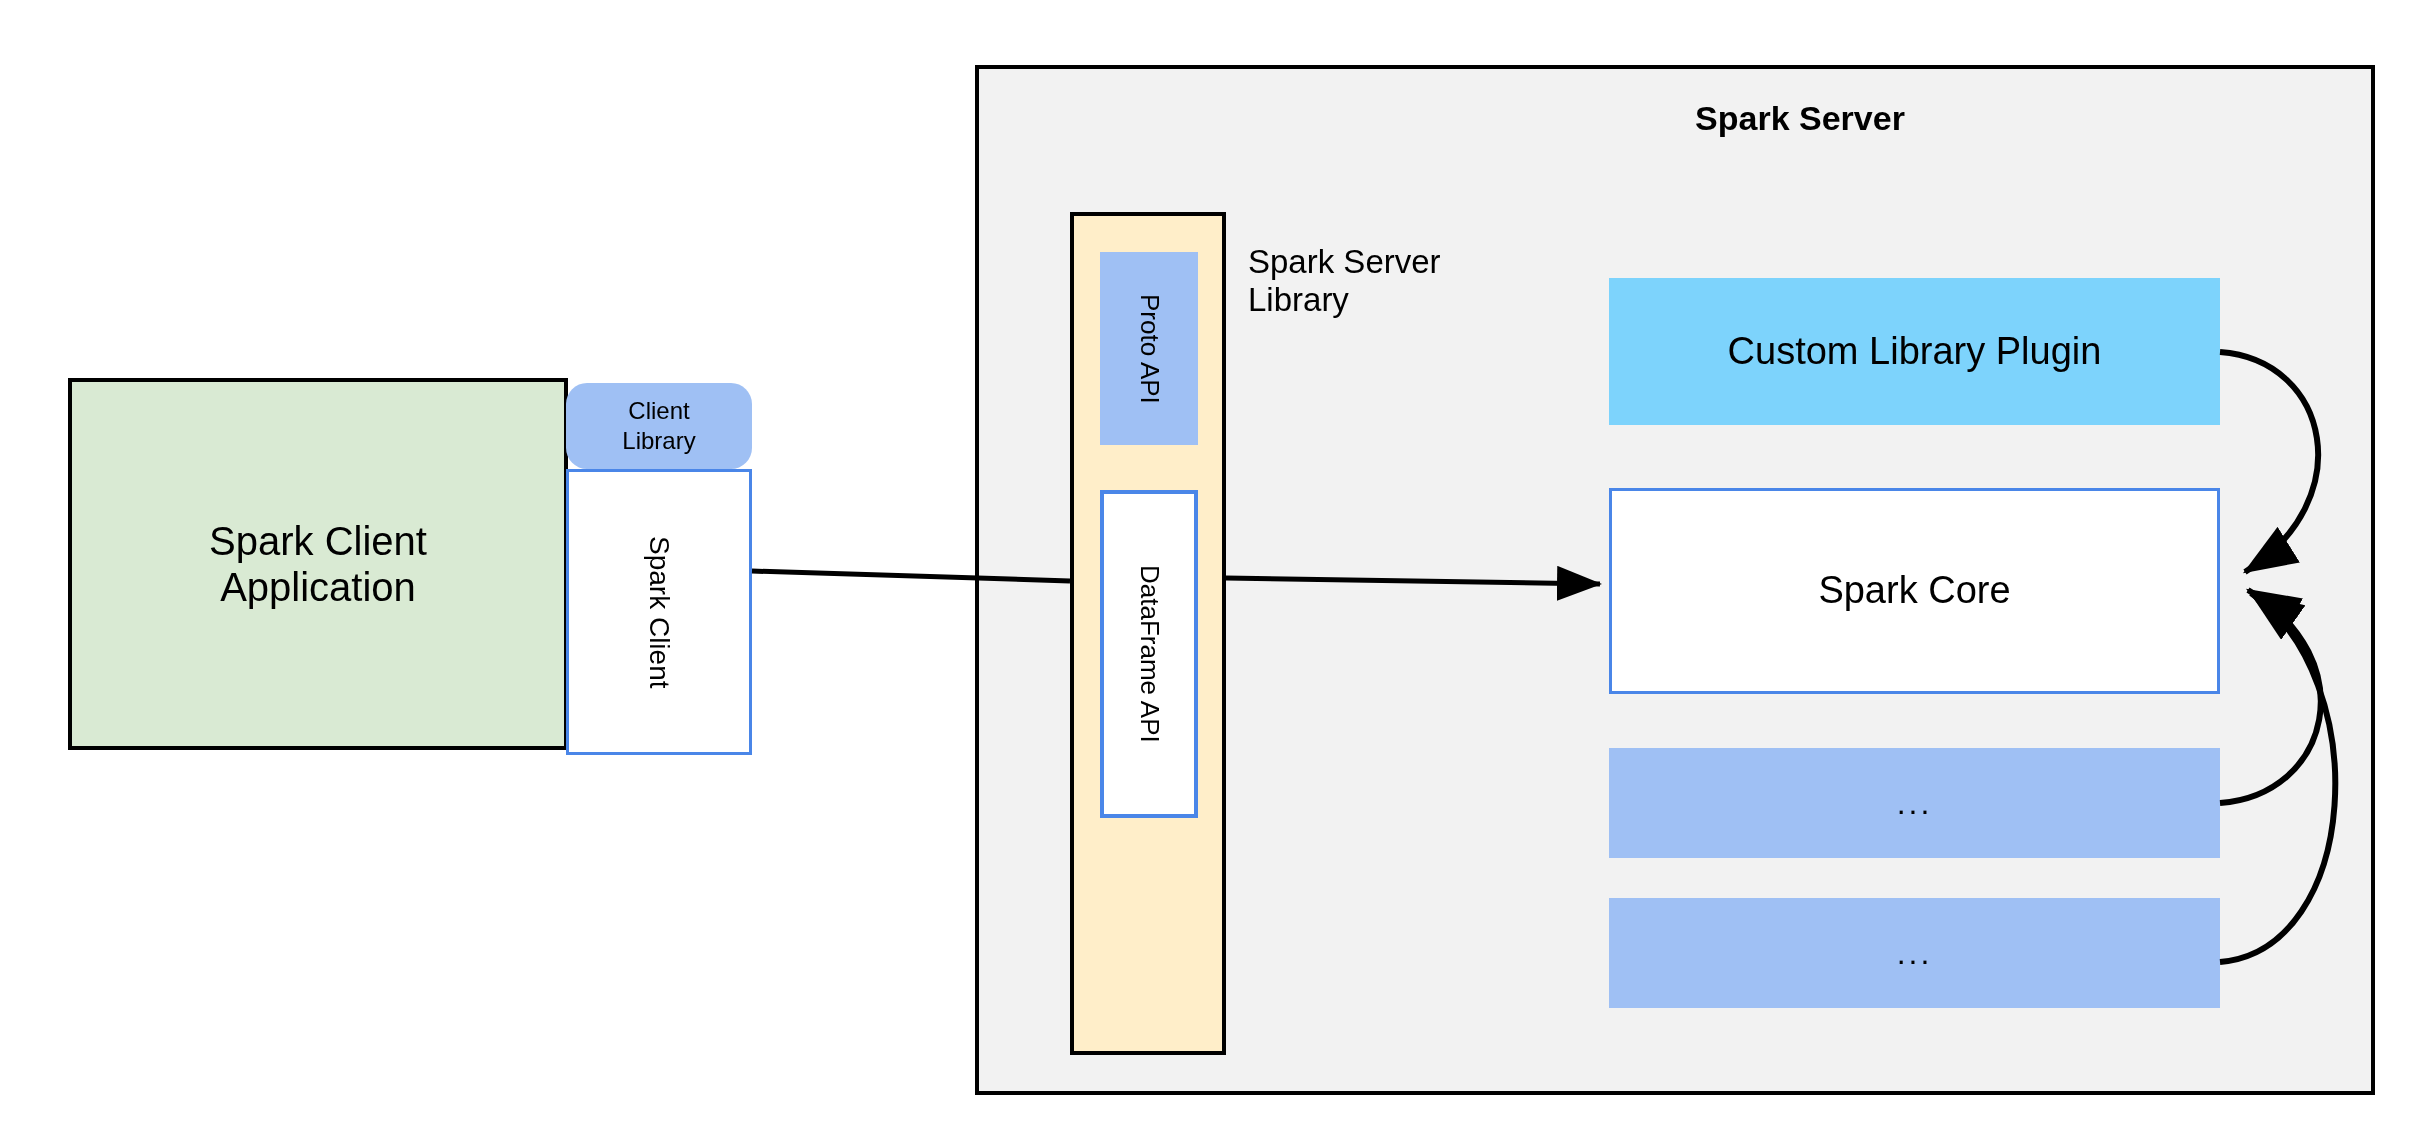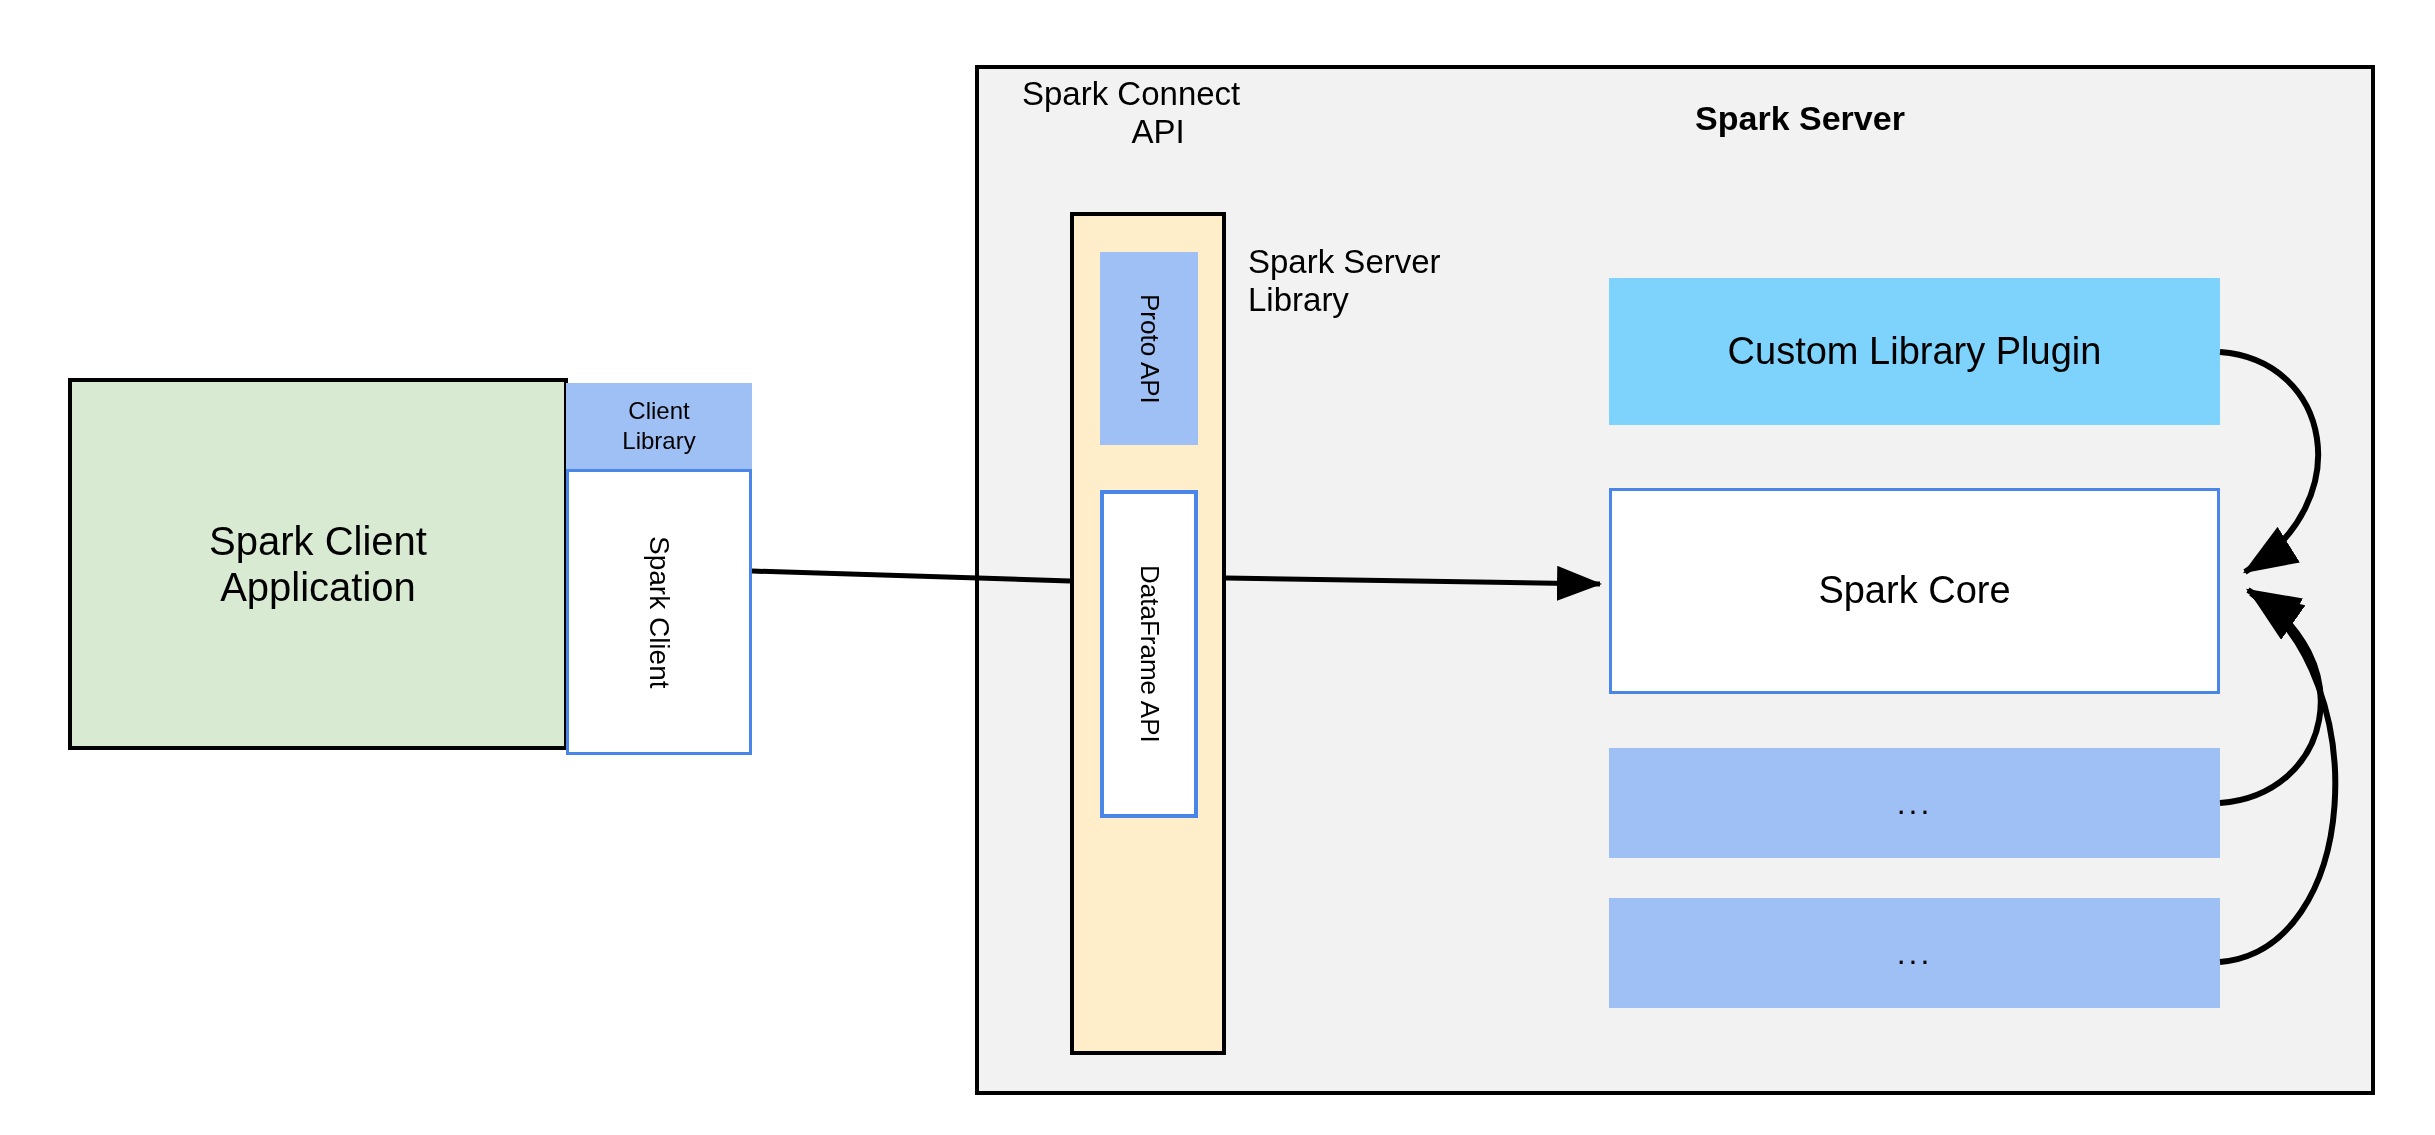--- a/index.html
+++ b/index.html
@@ -172,20 +172,21 @@
   }
   #client-package {
     left: 566px;
     top: 383px;
     width: 186px;
     height: 86px;
     background: #9fc0f4;
     font-size: 24px;
     flex-direction: column;
     line-height: 1.25;
+    border-radius: 21px;
   }
   #spark-client {
     left: 566px;
     top: 469px;
     width: 186px;
     height: 286px;
     background: #ffffff;
     border: 3px solid #4a86e8;
   }
   #spark-client .vtext { font-size: 28px; }
@@ -202,24 +203,20 @@
 </style>
 </head>
 <body>
 
 <div id="canvas">
 
   <div class="box" id="server-panel"></div>
 
   <div id="server-title">Spark Server</div>
 
-  <div id="connect-api-label">
-    <span class="l1">Spark Connect</span>
-    <span class="l2">API</span>
-  </div>
 
   <div id="server-lib-label">
     <span>Spark Server</span>
     <span>Library</span>
   </div>
 
   <div class="box" id="connect-column"></div>
 
   <div class="box" id="proto-api">
     <span class="vtext">Proto API</span>

